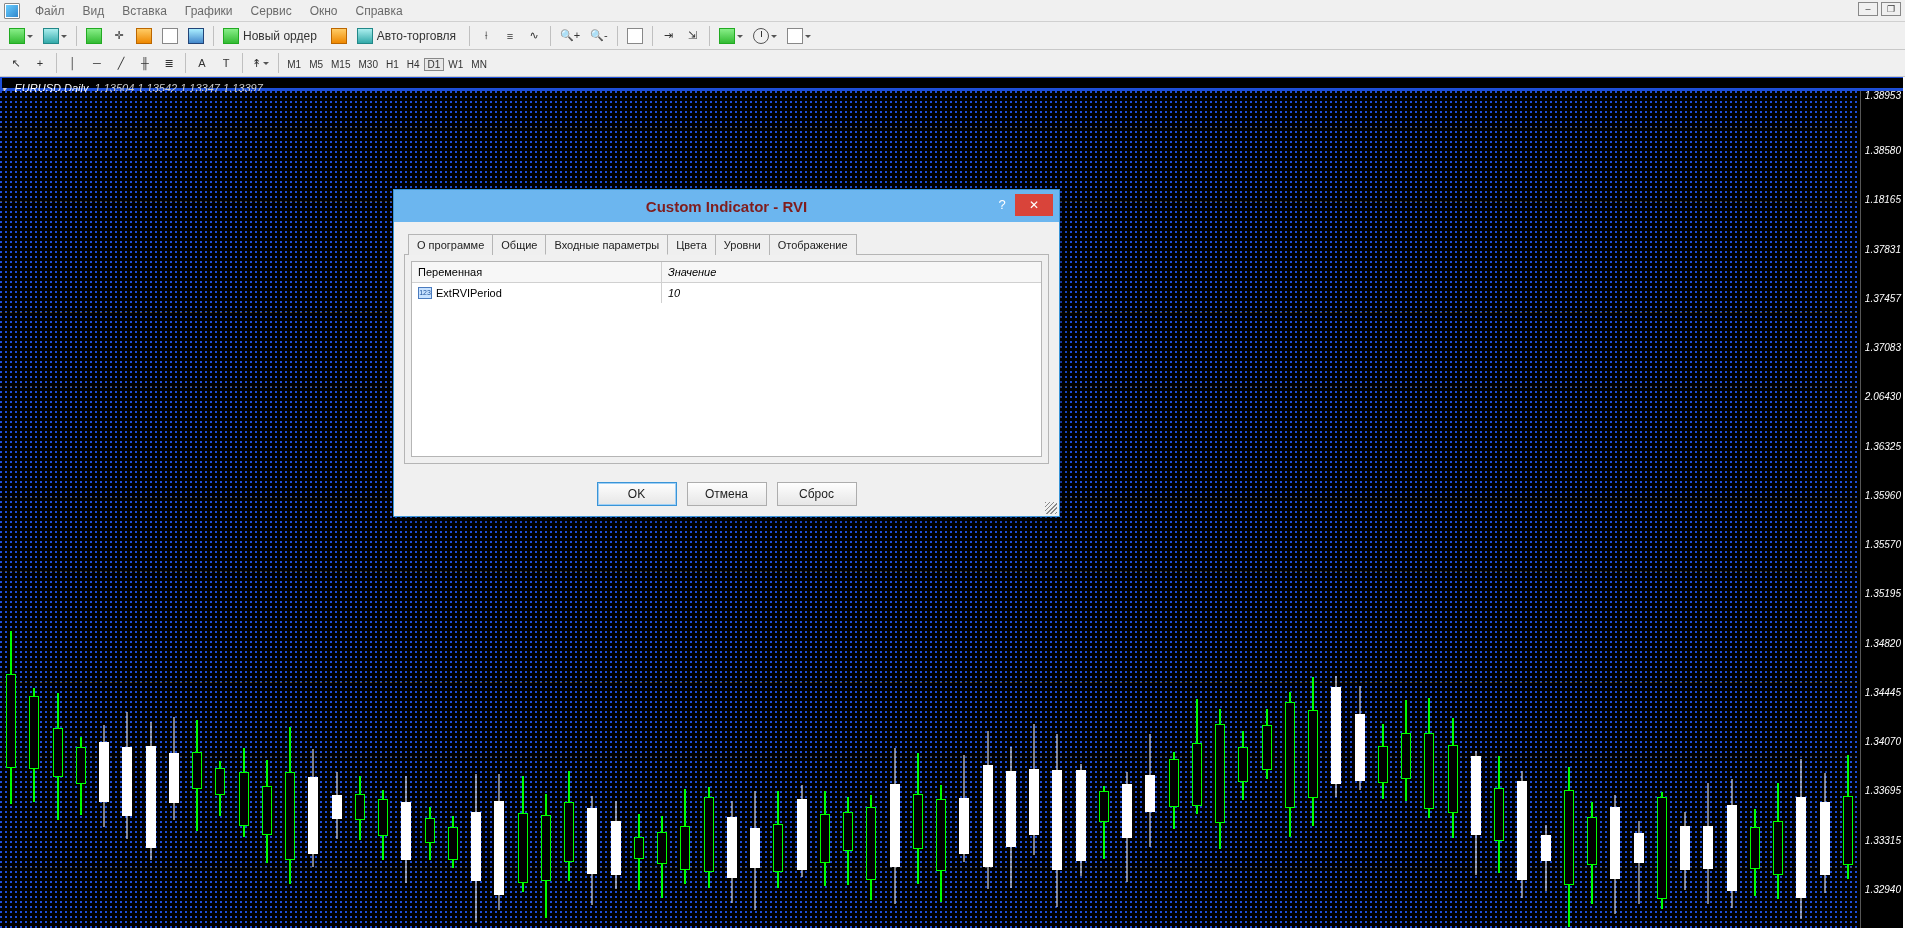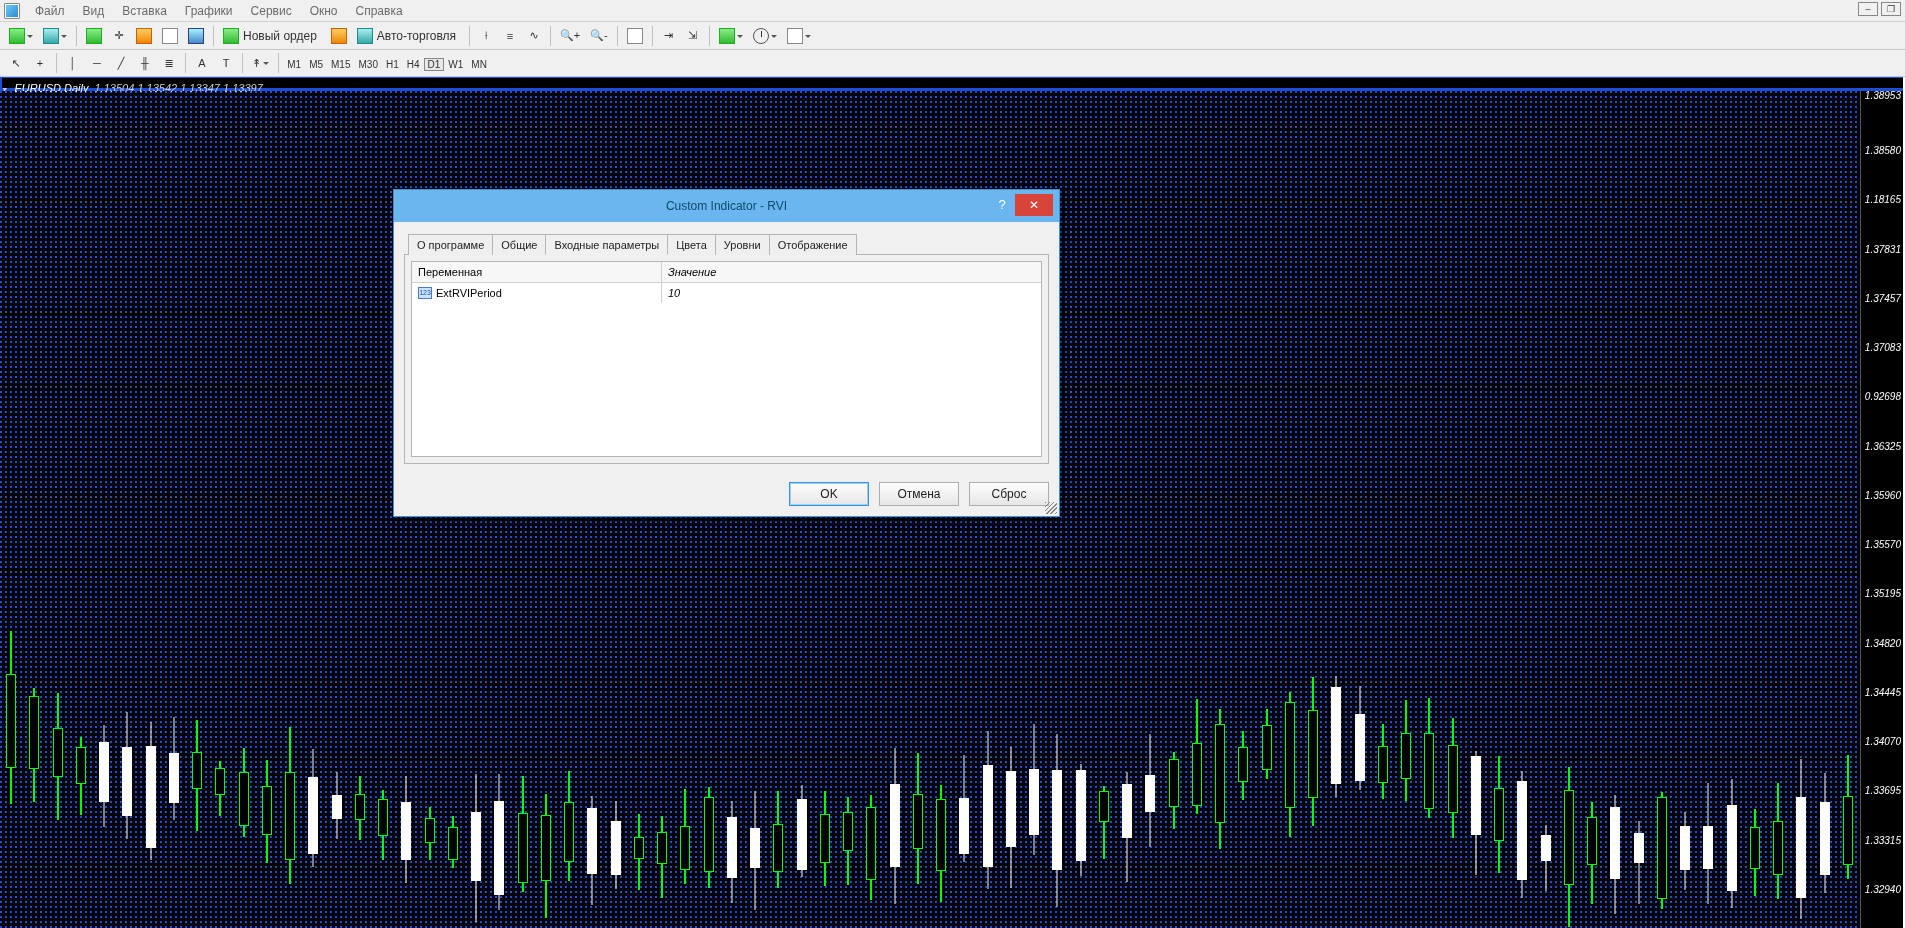--- a/index.html
+++ b/index.html
@@ -65,41 +65,41 @@
 .up .wick, .up .body { background:#0f0; border:1px solid #0f0;}
 .up .body { background:#000; border:1px solid #0f0;}
 .dn .wick { background:#fff; }
 .dn .body { background:#fff; border:1px solid #fff;}
 .right-gutter{position:absolute;top:0;right:0;bottom:0;width:2px;background:#fff;}
 
 
 .dialog-backdrop { position:absolute; inset:0; }
 .dialog { position:absolute; left:393px; top:189px; width:667px; background:#f0f0f0; border:1px solid #3a94d6; box-shadow: 3px 3px 8px rgba(0,0,0,.4); }
 .dlg-titlebar { height:32px; background:#6cb6ef; display:flex; align-items:center; justify-content:center; position:relative; }
-.dlg-title { color:#0c4a6e; font-size:12px; }
+.dlg-title { color:#7f1d1d; font-size:15px;font-weight:bold; }
 .dlg-help { position:absolute; right:44px; top:4px; width:26px; height:22px; color:#fff; font-size:13px; text-align:center; line-height:22px;}
 .dlg-close { position:absolute; right:6px; top:4px; width:38px; height:22px; background:#d9443a; color:#fff; font-size:12px; text-align:center; line-height:22px;}
 .dlg-body { padding:8px 10px 10px 10px; }
 .tabs { display:flex; margin:4px 0 0 4px; }
 .tab { border:1px solid #b5b5b5; border-bottom:none; background:#efefef; font-size:11px; padding:4px 8px 3px 8px; margin-right:-1px; color:#222; cursor:default;}
 .tab.active { background:#f0f0f0; position:relative; z-index:2; border-bottom:1px solid #f0f0f0; }
 .tab-panel { border:1px solid #b5b5b5; background:#f0f0f0; padding:6px; display:flex; gap:17px; margin-top:-1px;}
 .param-grid { flex:1; background:#fff; border:1px solid #b5b5b5; height:196px; }
 .pg-head { display:flex; border-bottom:1px solid #d0d0d0; background:#f7f7f7; font-size:11px; }
 .pg-head > div { padding:4px 6px; }
 .pg-col1 { width:250px; border-right:1px solid #d0d0d0;}
 .pg-col2 { flex:1;font-style:italic;}
 .pg-row { display:flex; font-size:11px; }
 .pg-row > div { padding:4px 6px; }
 .pg-row .pg-col1 { display:flex; align-items:center; gap:4px;}
 .var-icon{width:14px;height:12px;background:#c8e2ff;border:1px solid #4a7bbf;font-size:7px;color:#1a4f99;text-align:center;line-height:10px;}
 .side-btns { display:flex; flex-direction:column; justify-content:flex-end; gap:6px; width:118px;}
 .btn { height:24px; border:1px solid #adadad; background:linear-gradient(#fefefe,#e6e6e6); font-size:12px; color:#222; cursor:default;}
 .btn.default{border:1px solid #3a94d6; box-shadow:inset 0 0 0 1px #9fd0f6;}
-.dlg-footer { display:flex; justify-content:flex-end; gap:10px; padding:8px 10px 10px 10px; }
+.dlg-footer { display:flex; justify-content:center; gap:10px; padding:8px 10px 10px 10px; }
 .dlg-footer .btn { width:80px; }
 .resize-grip{position:absolute;right:2px;bottom:2px;width:12px;height:12px;
   background:repeating-linear-gradient(135deg,#888 0 1px,transparent 1px 3px);}
 
 .search-area{position:absolute;top:26px;right:6px;display:flex;gap:4px;align-items:center;}
 </style>
 </head>
 <body>
 
 <div class="menubar">
@@ -530,21 +530,21 @@
         <div class="body" style="top: 704.546px; height: 69.9657px;"></div>
       </div>
     </div>
   <div class="price-axis" id="price-axis">
       <div class="price" style="top: 4px; margin-left: 32px;">1.38953</div>
       <div class="price" style="top: 59.2353px;">1.38580</div>
       <div class="price" style="top: 108.471px;">1.18165</div>
       <div class="price" style="top: 157.706px;">1.37831</div>
       <div class="price" style="top: 206.941px;">1.37457</div>
       <div class="price" style="top: 256.176px;">1.37083</div>
-      <div class="price" style="top: 305.412px;">0.92698</div>
+      <div class="price" style="top: 305.412px;">2.06430</div>
       <div class="price" style="top: 354.647px;">1.36325</div>
       <div class="price" style="top: 403.882px;">1.35960</div>
       <div class="price" style="top: 453.118px;">1.35570</div>
       <div class="price" style="top: 502.353px;">1.35195</div>
       <div class="price" style="top: 551.588px;">1.34820</div>
       <div class="price" style="top: 600.824px;">1.34445</div>
       <div class="price" style="top: 650.059px;">1.34070</div>
       <div class="price" style="top: 699.294px;">1.33695</div>
       <div class="price" style="top: 748.529px;">1.33315</div>
       <div class="price" style="top: 797.765px;">1.32940</div>

